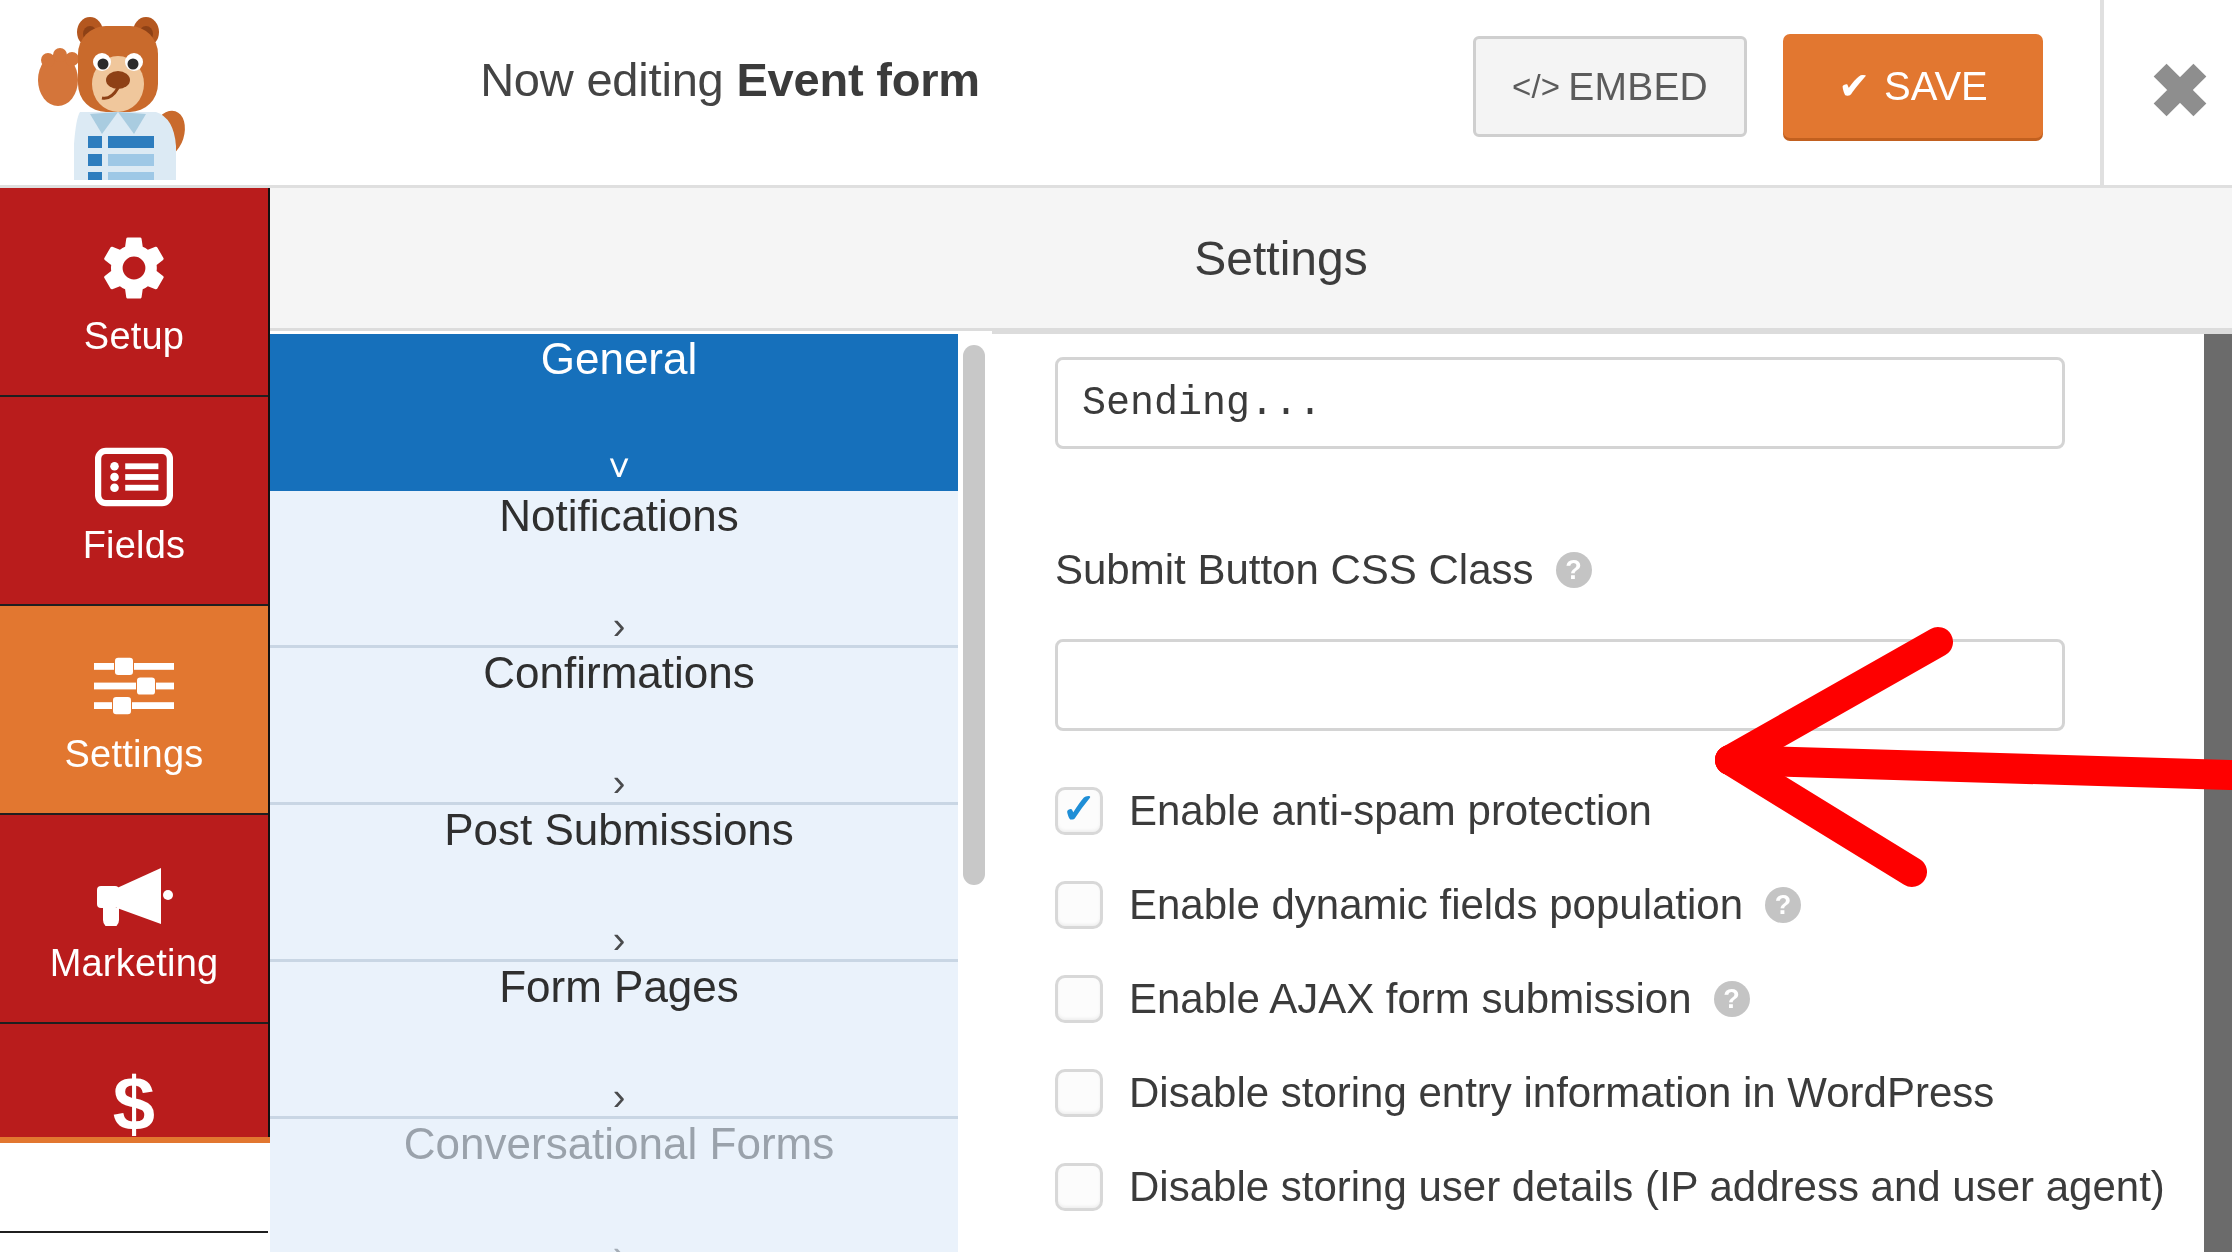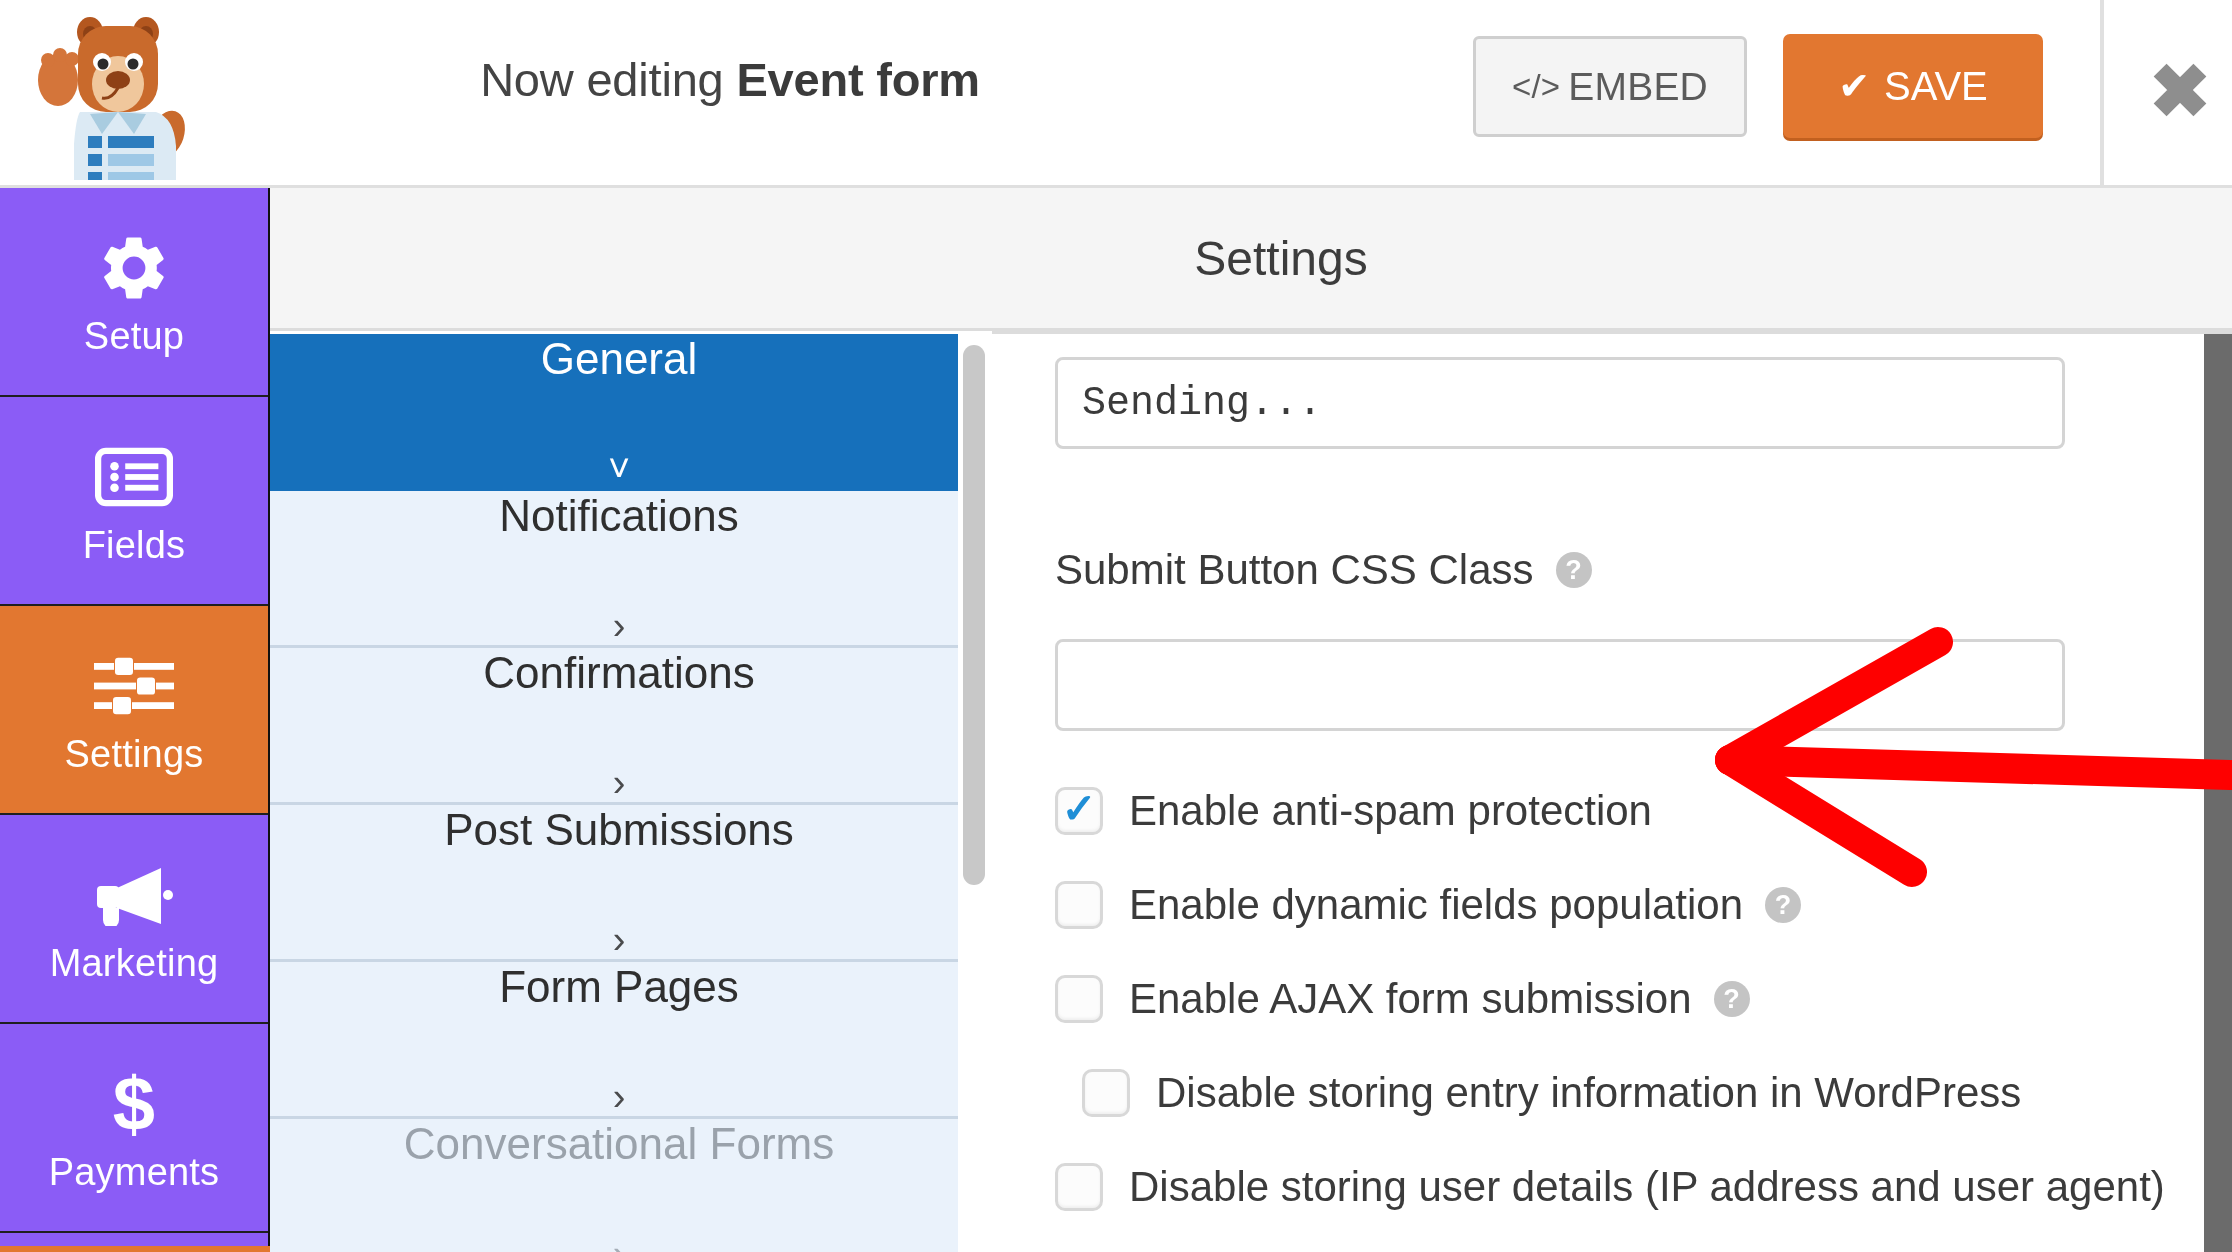--- a/index.html
+++ b/index.html
@@ -87,22 +87,22 @@
     cursor: pointer;
   }
   .btn-close span {
     font-size: 74px; color: #8e8e8e; line-height: 0.8;
     font-weight: bold;
   }
 
   
   .sidebar {
     position: absolute; left: 0; top: 188px;
-    width: 270px; height: 1064px;
-    background: #8b5cf6;
+    width: 270px; height: 955px;
+    background: #b91c1c;
     border-right: 2px solid #111;
   }
   .sb-item {
     position: relative;
     height: 209px;
     border-bottom: 2px solid #1f1f1f;
     display: flex; flex-direction: column;
     align-items: center; justify-content: center;
     cursor: pointer;
     color: #ffffff;
@@ -477,21 +477,21 @@
       </div>
 
       <div class="check-row" style="margin-top:20px;">
         <span class="cbx"></span>
         <span class="check-label">
           <span>Enable AJAX form submission</span>
           <span class="help-icon">?</span>
         </span>
       </div>
 
-      <div class="check-row" style="margin-top:20px;margin-left:27px;">
+      <div class="check-row" style="margin-top:20px;">
         <span class="cbx"></span>
         <span class="check-label">
           <span>Disable storing entry information in WordPress</span>
         </span>
       </div>
 
       <div class="check-row" style="margin-top:20px;">
         <span class="cbx"></span>
         <span class="check-label">
           <span>Disable storing user details (IP address and user agent)</span>

